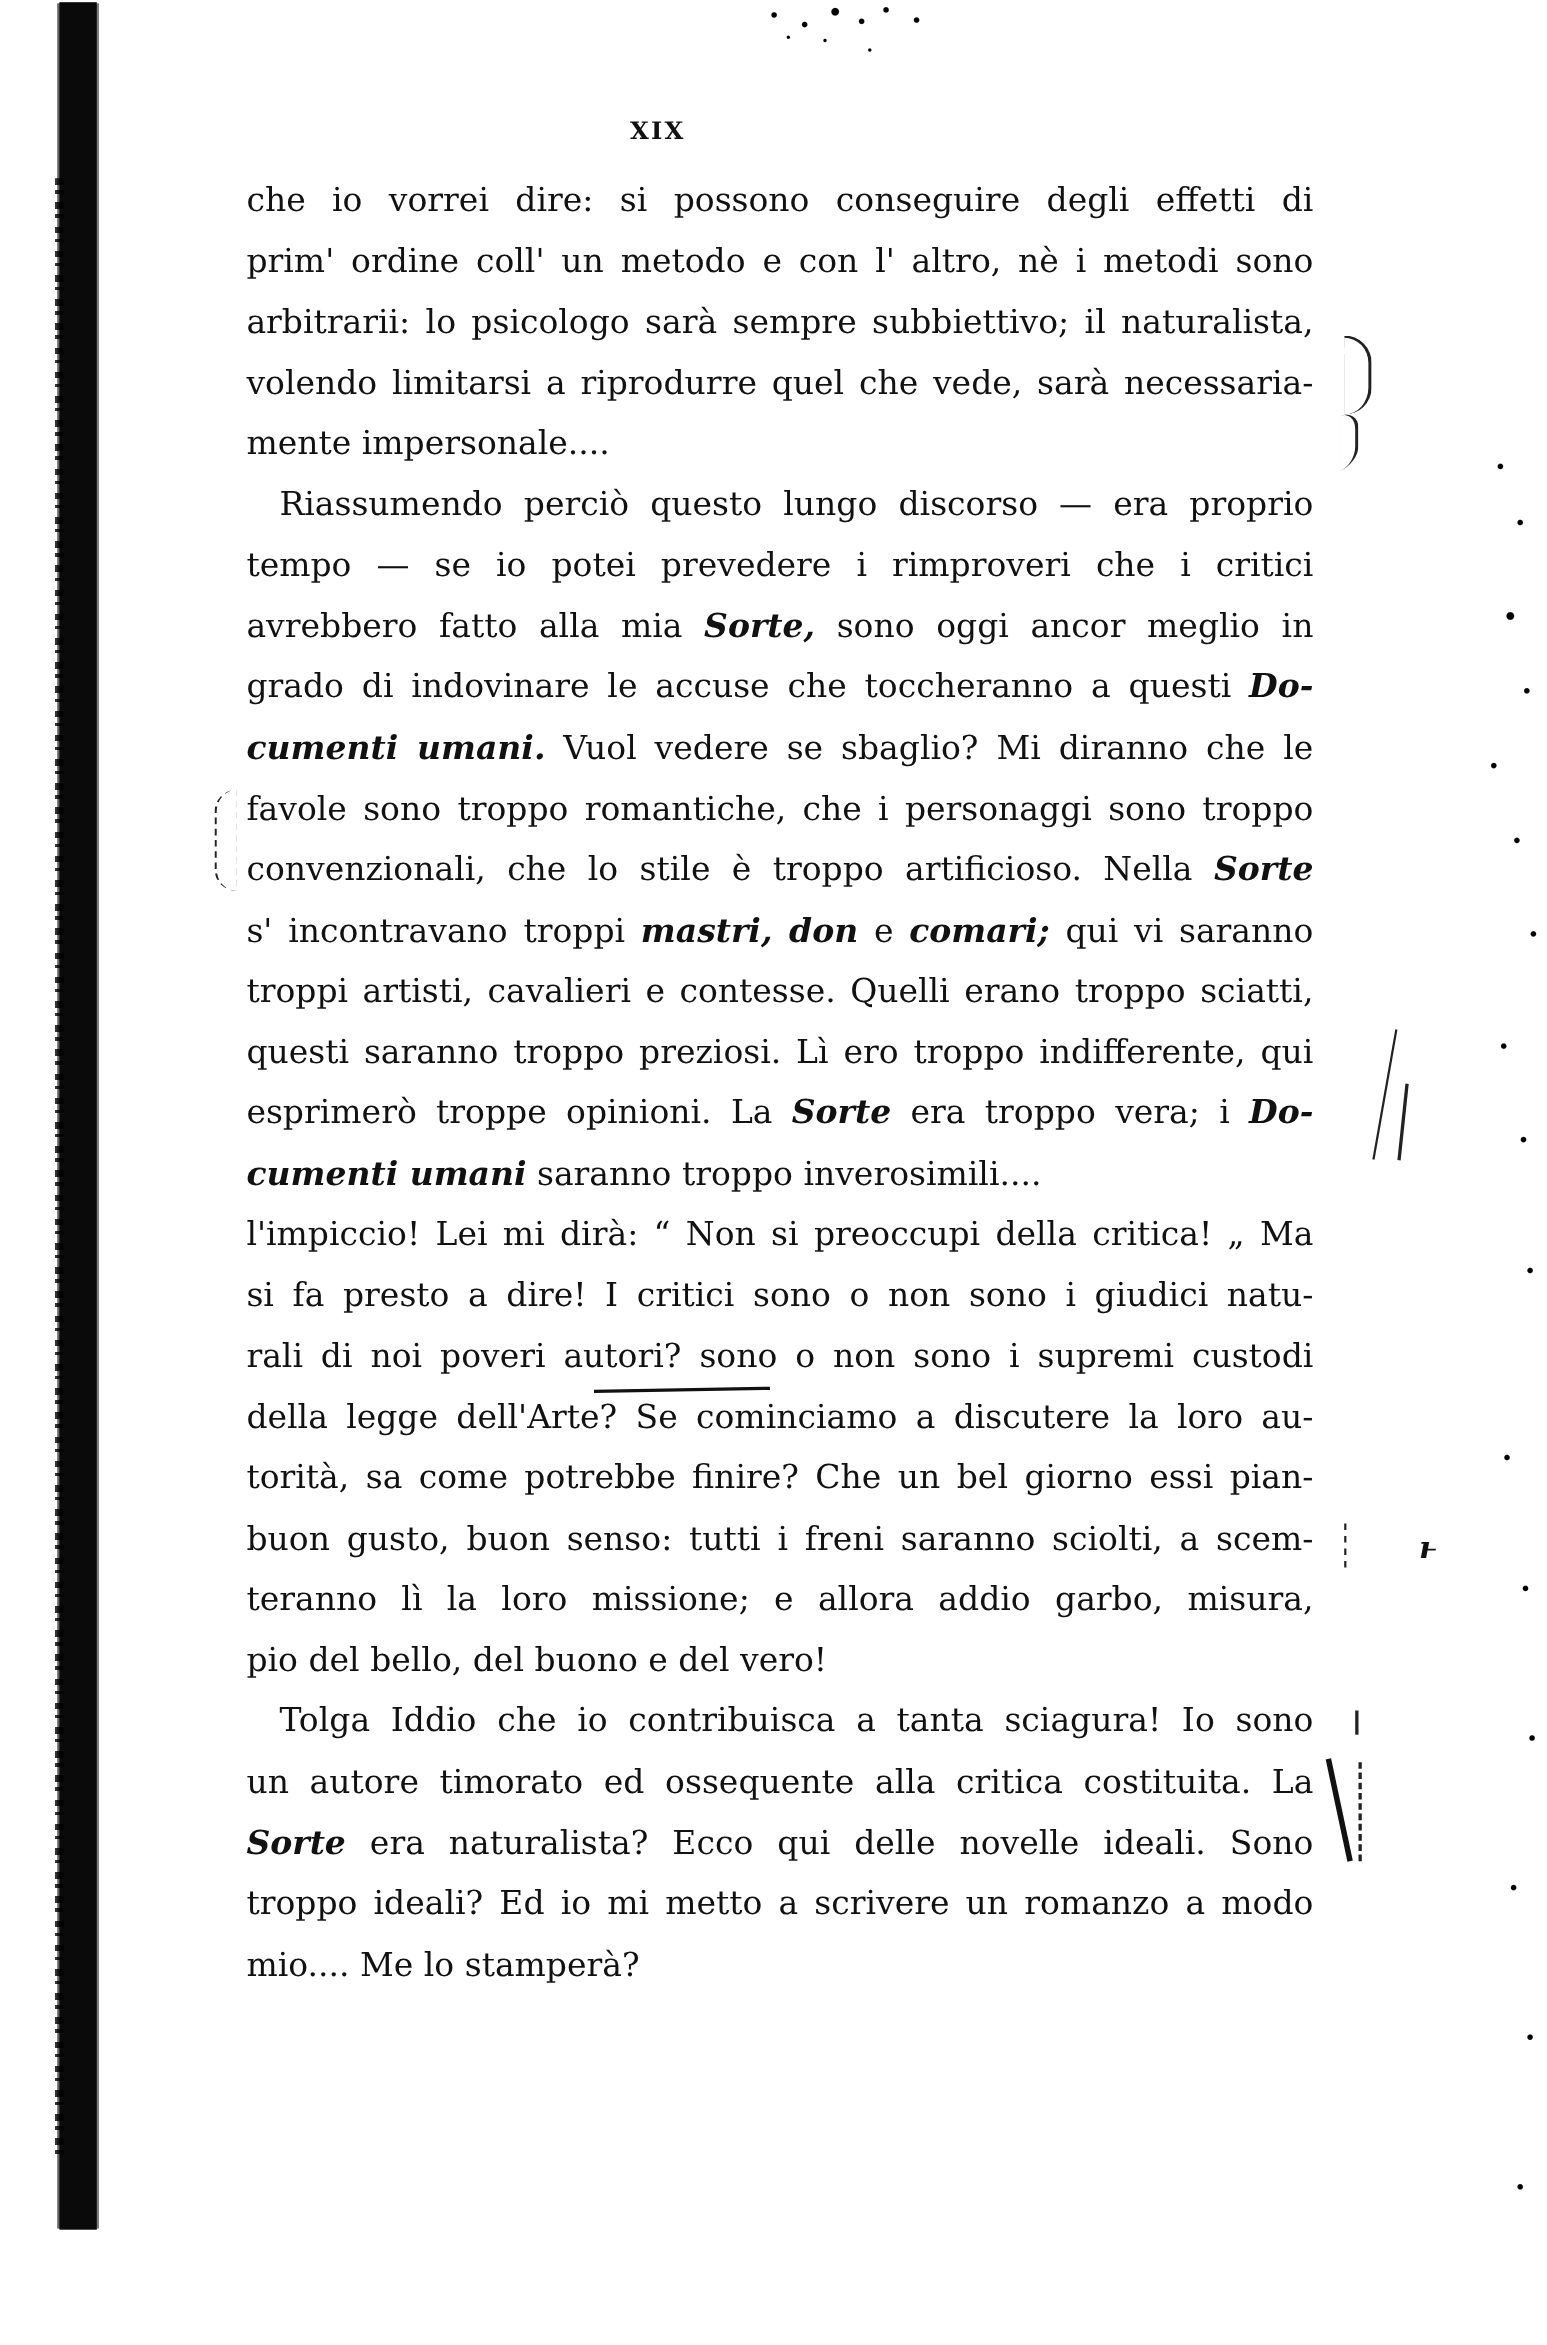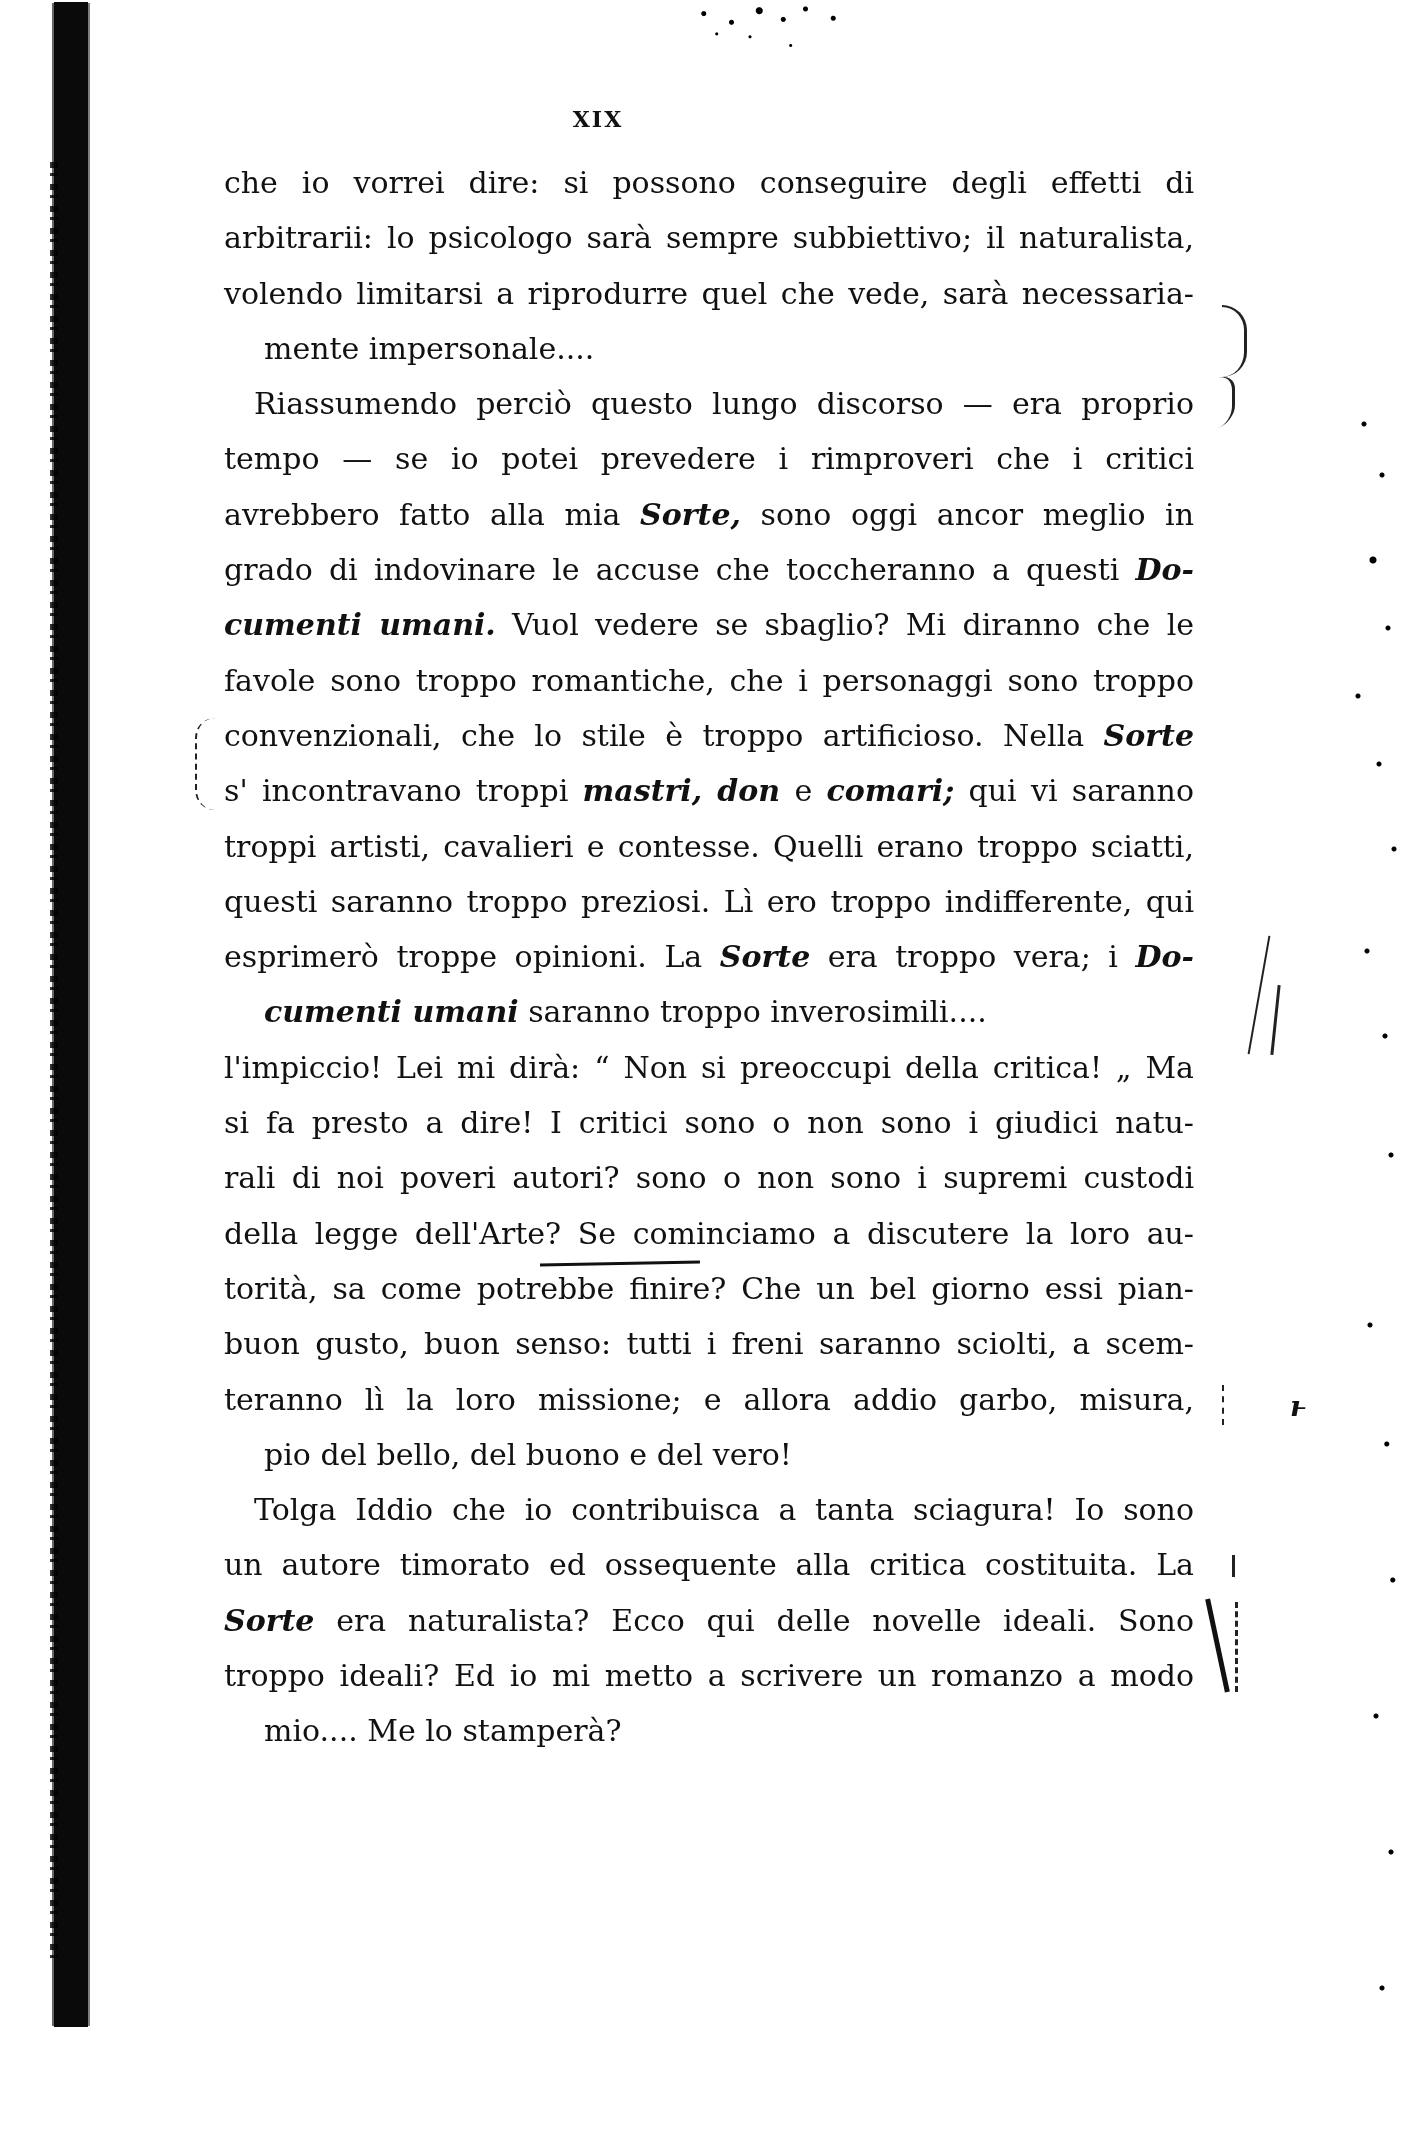--- a/index.html
+++ b/index.html
@@ -35,21 +35,21 @@
     position: absolute; left: 0; width: 1176px; top: 106px; text-align: center;
     font-size: 22px; font-weight: bold; letter-spacing: 2px;
   }
   .page-number span { position: relative; left: 10px; }
   .text-block {
     position: absolute; left: 224px; top: 155px; width: 970px;
     font-size: 30px; line-height: 55.3px; text-align: justify;
   }
   .para { margin: 0; text-indent: 0; }
   .line { display: block; white-space: nowrap; text-align-last: justify; text-align: justify; height: 55.3px; }
-  .line.last { text-align-last: left; margin-left: 40px; }
+  .line.last { text-align-last: left; }
   .i { font-style: italic; font-weight: bold; }
   .pencil { position: absolute; border-color: #222; }
   .pencil-bracket-1 {
     left: 1222px; top: 305px; width: 22px; height: 70px;
     border-right: 3px solid #222; border-top: 2px solid #222; border-radius: 0 40px 40px 0;
   }
   .pencil-bracket-2 {
     left: 1218px; top: 375px; width: 14px; height: 50px;
     border-right: 3px solid #222; border-radius: 0 20px 20px 0; transform: skewY(-20deg);
   }
@@ -94,20 +94,21 @@
   <div class="scan-noise-top"></div>
   <div class="right-noise"></div>
 
   <div class="page-number">
     <span>XIX</span>
   </div>
 
   <div class="text-block" id="text-block">
       <div class="para">
         <span class="line"><span>che io vorrei dire: si possono conseguire degli effetti di</span></span>
+        <span class="line"><span>prim' ordine coll' un metodo e con l' altro, nè i metodi sono</span></span>
         <span class="line"><span>arbitrarii: lo psicologo sarà sempre subbiettivo; il naturalista,</span></span>
         <span class="line"><span>volendo limitarsi a riprodurre quel che vede, sarà necessaria-</span></span>
         <span class="line last"><span>mente impersonale....</span></span>
       </div>
       <div class="para">
         <span class="line" style="padding-left: 30px;"><span>Riassumendo perciò questo lungo discorso — era proprio</span></span>
         <span class="line"><span>tempo — se io potei prevedere i rimproveri che i critici</span></span>
         <span class="line"><span>avrebbero fatto alla mia </span><span class="i">Sorte,</span><span> sono oggi ancor meglio in</span></span>
         <span class="line"><span>grado di indovinare le accuse che toccheranno a questi </span><span class="i">Do-</span></span>
         <span class="line"><span class="i">cumenti umani.</span><span> Vuol vedere se sbaglio? Mi diranno che le</span></span>

